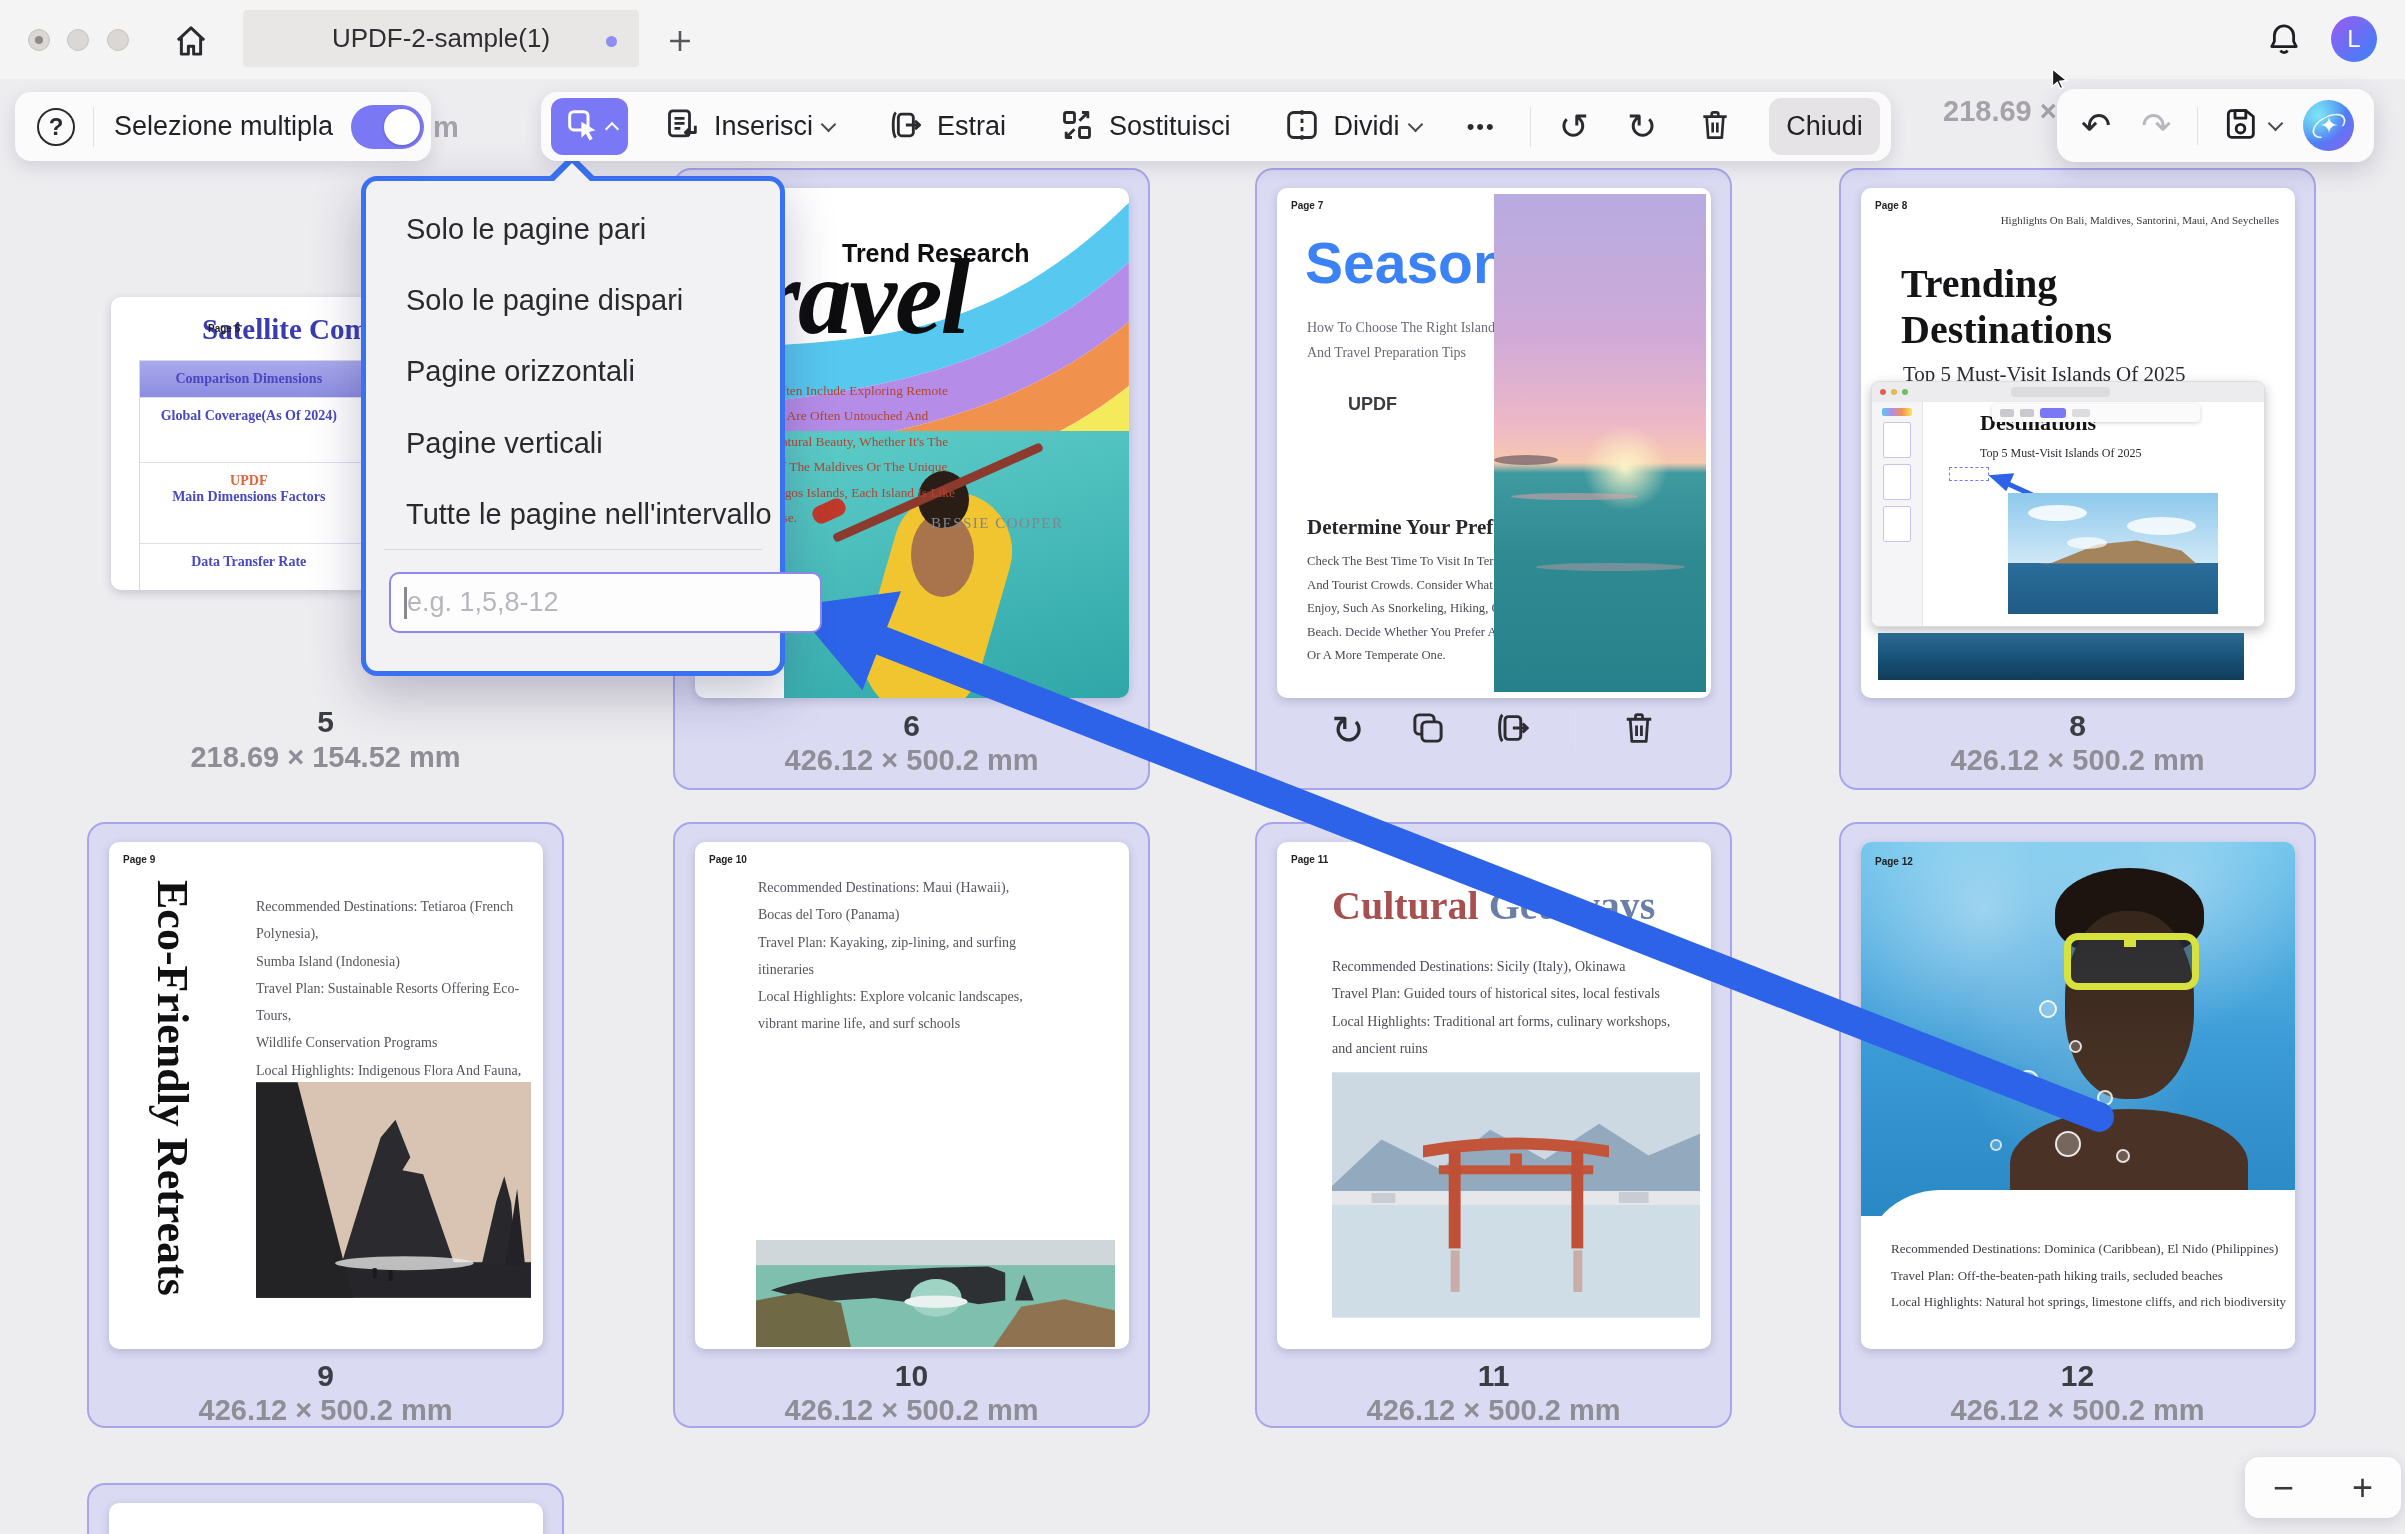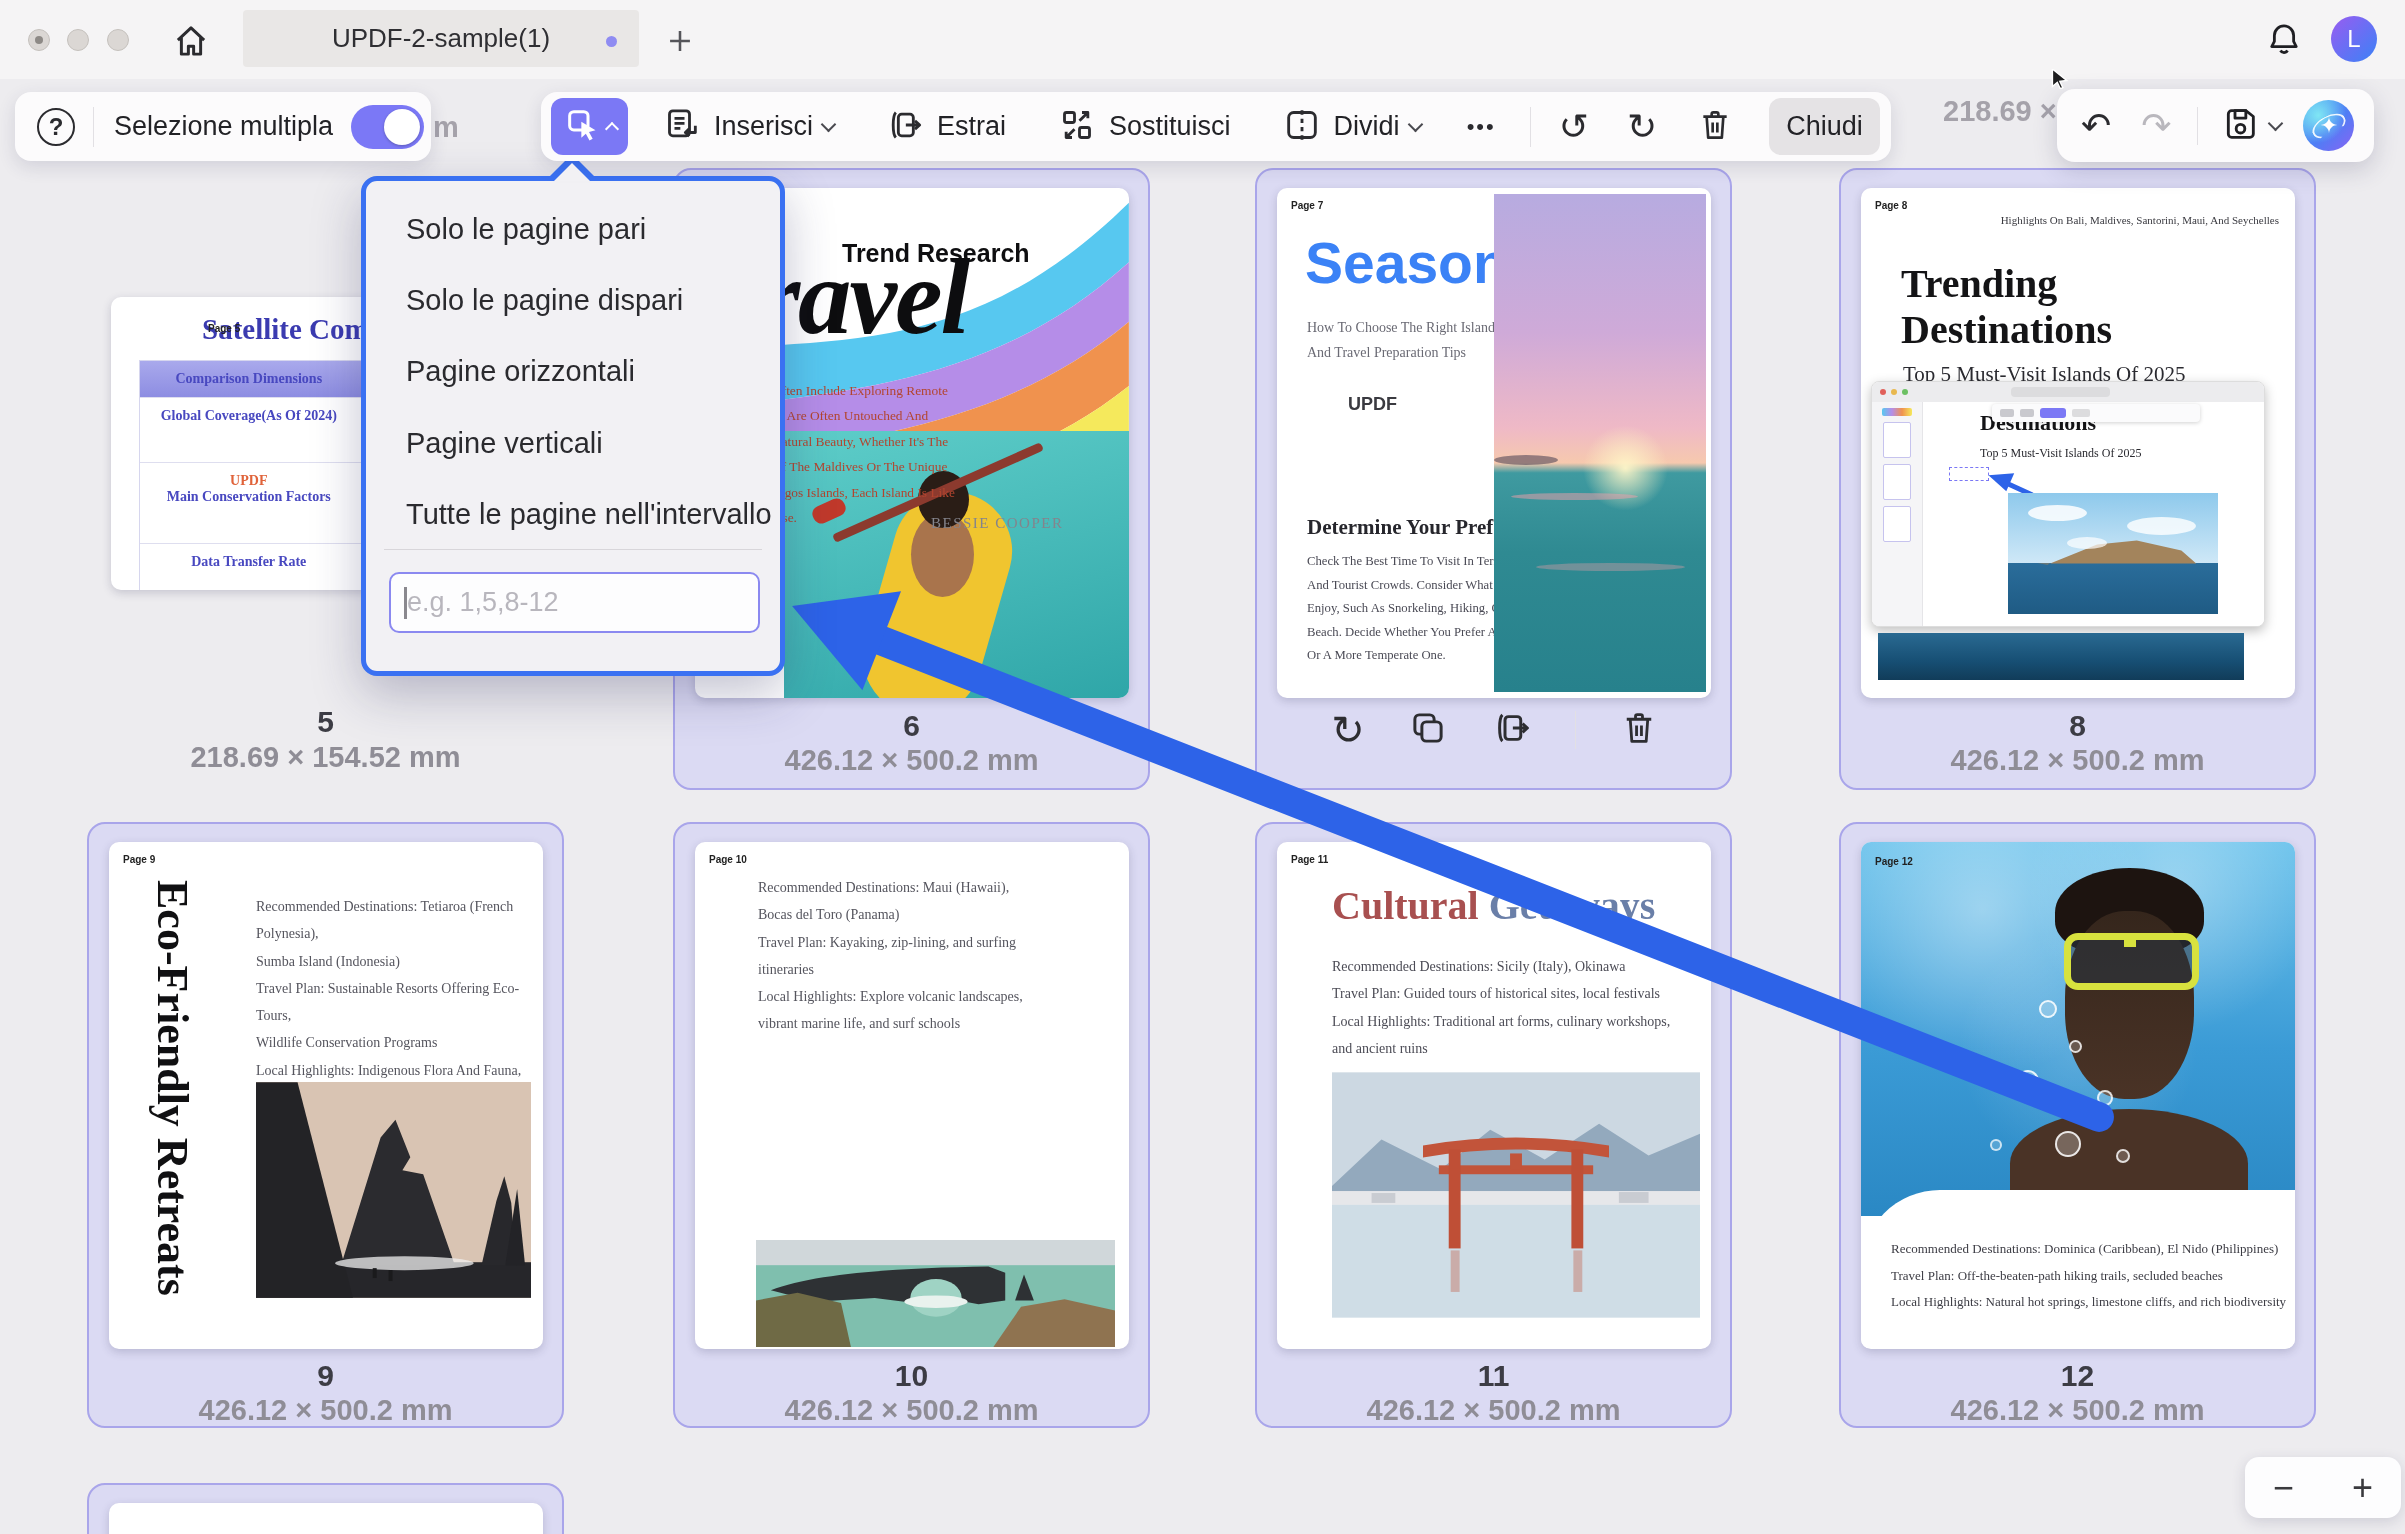--- a/index.html
+++ b/index.html
@@ -41,21 +41,21 @@
   #p5tbl { position:absolute; left:28px; top:63px; width:520px; border:1px solid #d6d6ee; font-family:"Liberation Serif",serif; }
   #p5tbl .hdr { display:flex; background:linear-gradient(180deg,#a9a9ec,#8d8de2); color:#fff; font-weight:700; font-size:15px; }
   #p5tbl .row { display:flex; border-top:1px solid #dedeef; font-size:13px; }
   #p5tbl .c1 { width:42%; padding:10px 8px; text-align:center; color:#4848c0; font-weight:700; font-size:14px; }
   #p5tbl .c2 { width:58%; padding:8px 6px; text-align:center; }
   
   .act { font-size:40px; color:#2d2d31; line-height:1; }
   
   #dropdown { left:361px; top:176px; width:424px; height:500px; background:#f2f1f4; border:5px solid #3a71f2; border-radius:16px; box-shadow:0 18px 50px rgba(40,40,90,.28); z-index:8; }
   .dd-item { position:absolute; left:40px; font-size:29px; color:#2a2a2e; }
-  #dd-input { position:absolute; left:23px; top:391px; width:371px; height:61px; border:2px solid #8b89f0; border-radius:10px; background:#fdfdfe; font-size:27px; color:#44444a; padding-left:16px; font-family:"Liberation Sans",sans-serif; }
+  #dd-input { position:absolute; left:23px; top:391px; width:433px; height:61px; border:2px solid #8b89f0; border-radius:10px; background:#fdfdfe; font-size:27px; color:#44444a; padding-left:16px; font-family:"Liberation Sans",sans-serif; }
   #dd-input::placeholder { color:#b8b6bd; }
   .caret { position:absolute; width:0; height:0; z-index:9; }
   
   #zoomctl { left:2245px; top:1457px; width:156px; height:61px; background:#fdfdfe; border-radius:14px; box-shadow:0 4px 14px rgba(50,50,90,.16); display:flex; align-items:center; justify-content:space-between; padding:0 28px; z-index:7; }
   #zoomctl span { font-size:36px; color:#3a3a3e; }
 </style>
 </head>
 <body>
 
 <div class="corner" style="left:0;top:0;"></div>
@@ -103,21 +103,21 @@
         <div class="c1">Comparison Dimensions</div>
         <div class="c2" style="font-weight:700;font-size:15px;">Satellite Communications</div>
       </div>
     <div class="row">
         <div class="c1">Global Coverage(As Of 2024)</div>
         <div class="c2 preline" style="color:#b5503c;">Cover More Than 70% Of The Earth's Surfac
 Approximately. The Coverage Rate In Ocean
 And Remote Areas Is Continuously Increasin</div>
       </div>
     <div class="row">
-        <div class="c1"><span style="color:#e0633a;display:block;">UPDF</span><span>Main Conservation Factors</span></div>
+        <div class="c1"><span style="color:#e0633a;display:block;">UPDF</span><span>Main Dimensions Factors</span></div>
         <div class="c2 preline" style="color:#5a5a72;">Solar Storms, Space Debris, And Severe
 Weather (Such As Rainstorms And Dust
 Storms) Can Lead To A Signal Interruption Rat
 Of About 5%-10%.</div>
       </div>
     <div class="row">
         <div class="c1">Data Transfer Rate</div>
         <div class="c2 preline" style="color:#5a5a72;">Low Earth Orbit Satellite Communication
 System Can Achieve A Maximum Rate Of Ab
 1 Gbps</div>

